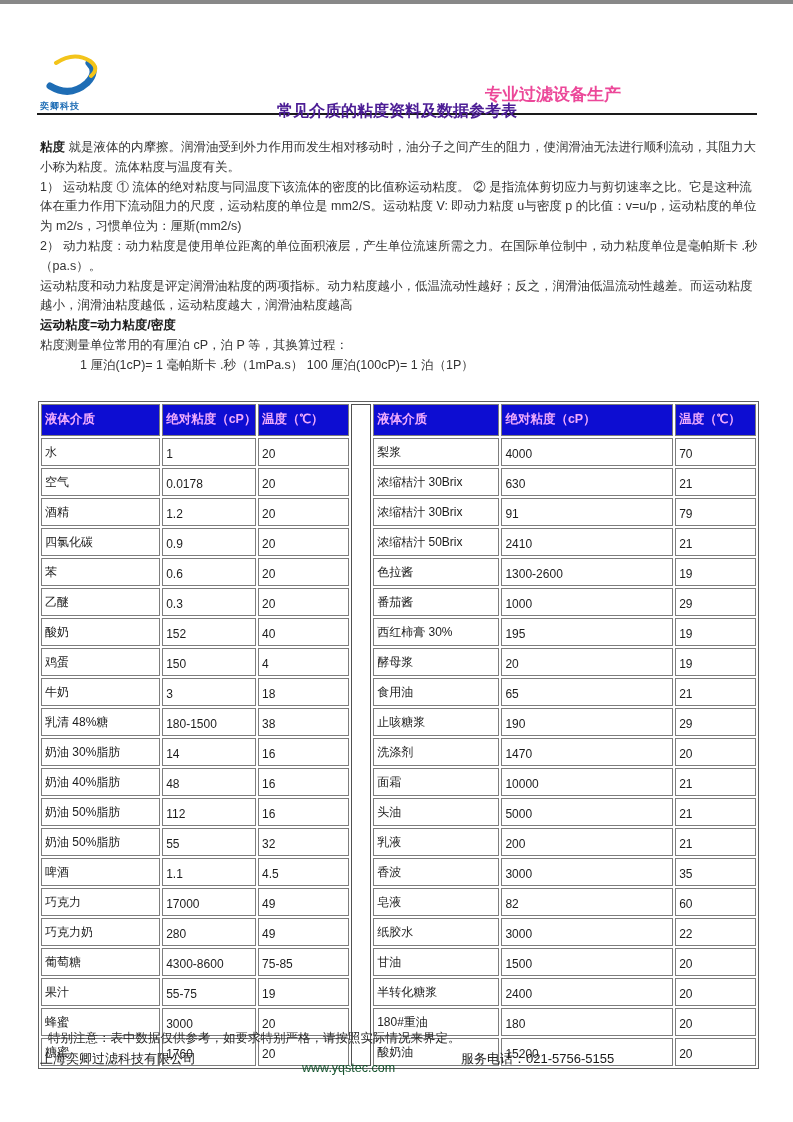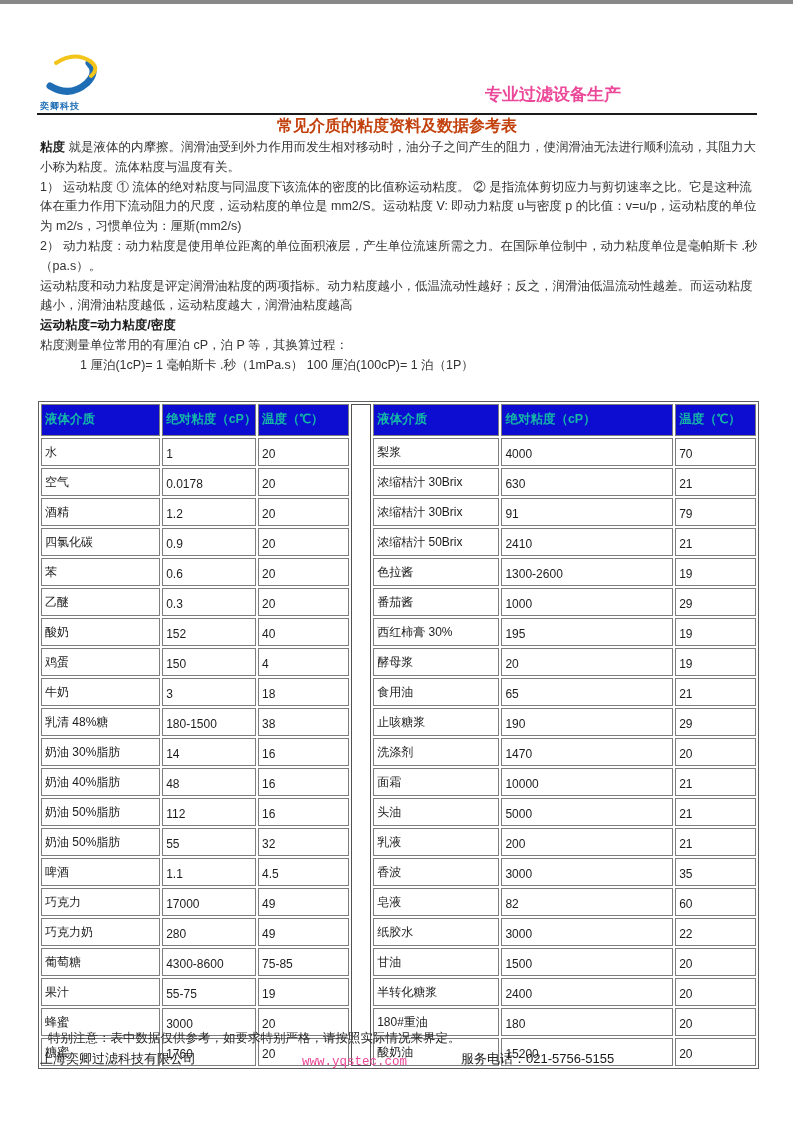--- a/index.html
+++ b/index.html
@@ -6,43 +6,43 @@
   .page{
     position:relative;width:793px;height:1122px;background:#ffffff;
     margin:4px auto;font-family:"Liberation Sans",sans-serif;color:#2e2e2e;
     overflow:hidden;
   }
   
   .logo{position:absolute;left:40px;top:50px;width:80px;}
   .logo-text{font-size:9px;font-weight:bold;color:#1e6db5;letter-spacing:1px;margin-top:-2px;}
   .slogan{position:absolute;left:485px;top:79px;font-size:17px;font-weight:bold;color:#ec4899;}
   .head-rule{position:absolute;left:37px;top:109px;width:720px;border-top:2px solid #1a1a1a;}
-  .doc-title{position:absolute;left:37px;top:112px;width:720px;text-align:center;
-    font-size:16px;font-weight:bold;color:#c2410c;}
+  .doc-title{position:absolute;left:37px;top:97px;width:720px;text-align:center;
+    font-size:16px;font-weight:bold;color:#4c1d95;}
   
   .intro{position:absolute;left:40px;top:134px;width:719px;font-size:12.5px;line-height:19.8px;color:#333;}
   .intro p{margin:0;}
   .lead{font-weight:bold;color:#222;}
   .formula{font-weight:bold;color:#1a1a1a;}
   .indent{padding-left:40px;}
   
   .tbl-wrap{position:absolute;left:38px;top:397px;width:721px;}
   table.viscosity{border-collapse:separate;border-spacing:2px;background:#fff;
     border:1px solid #606060;width:721px;table-layout:fixed;}
   table.viscosity td{border:1px solid #7d7d7d;font-size:12px;color:#1c1c1c;
     padding:2px 2px 4px 3px;vertical-align:bottom;overflow:hidden;white-space:nowrap;}
-  table.viscosity td.th{background:#0d0dd2;color:#14b8a6;font-weight:bold;font-size:12.5px;
+  table.viscosity td.th{background:#0d0dd2;color:#f0abfc;font-weight:bold;font-size:12.5px;
     height:24px;vertical-align:middle;}
   table.viscosity td.spacer{background:#ffffff;border:1px solid #505050;}
   table.viscosity tr{height:28px;}
   
   .note{position:absolute;left:40px;top:1026px;font-size:12.5px;color:#2a2a2a;padding-left:8px;}
   .footer-row{position:absolute;left:40px;top:1046px;width:719px;font-size:13px;color:#1a1a1a;height:18px;}
   .company{position:absolute;left:0;top:0;}
-  .website{position:absolute;left:262px;top:5px;color:#ec4899;font-size:12.5px;text-decoration:none;font-family:Liberation Mono, monospace;}
+  .website{position:absolute;left:262px;top:11px;color:#14532d;font-size:12.5px;text-decoration:none;}
   .phone{position:absolute;left:421px;top:0;}
 </style>
 </head>
 <body>
 
 <div class="page">
 
   <div class="logo">
     <span>
       <svg width="62" height="44" viewBox="0 0 62 44">

